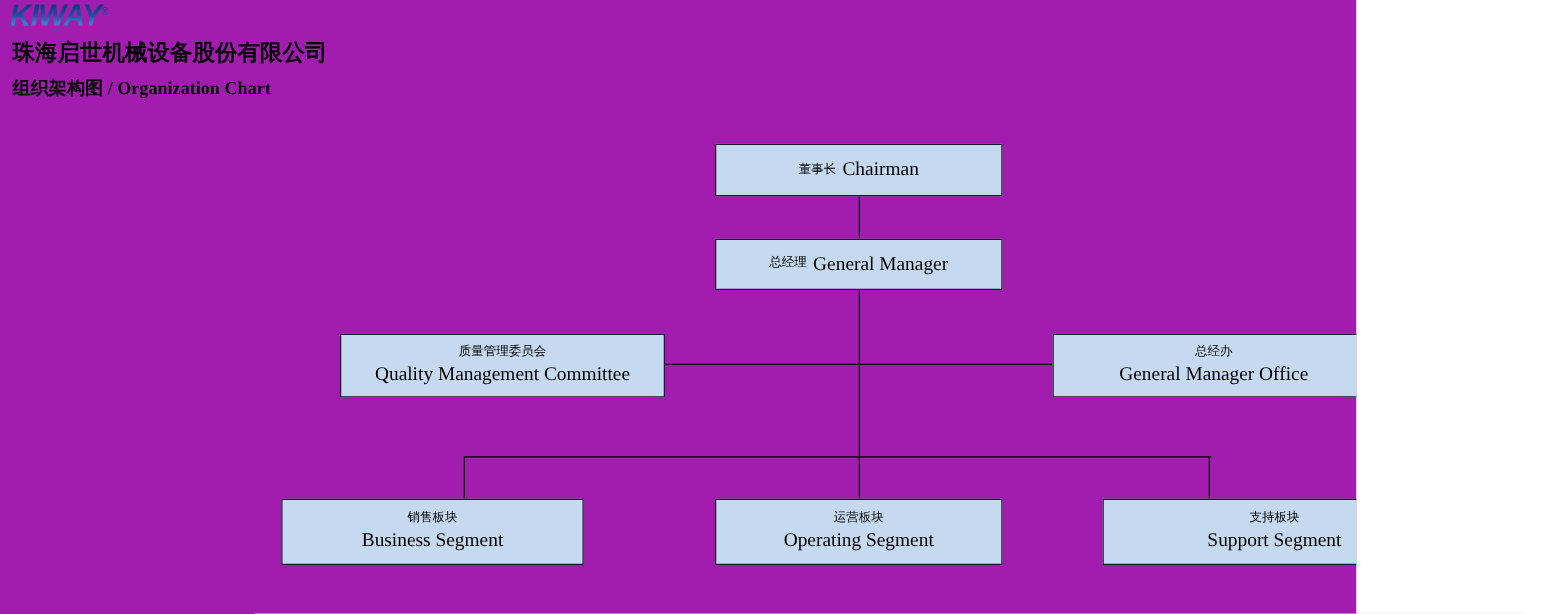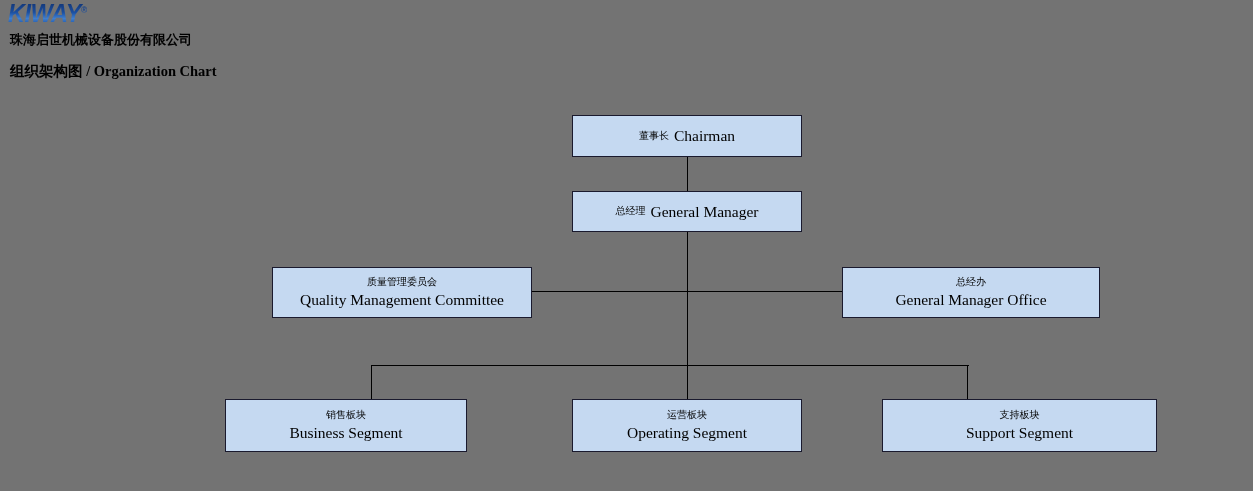--- a/index.html
+++ b/index.html
@@ -7,23 +7,23 @@
     margin: 0;
     padding: 0;
     background: #ffffff;
   }
   body {
     font-family: "Liberation Serif", "DejaVu Serif", serif;
     color: #000000;
   }
   #page {
     position: relative;
-    width: 1253px;
+    width: 1085px;
     height: 491px;
-    background: #737373;
+    background: #a21caf;
     overflow: hidden;
   }
 
   
   .logo {
     position: absolute;
     left: 8px;
     top: 1px;
     font-family: "Liberation Sans", "DejaVu Sans", sans-serif;
     font-weight: bold;
@@ -43,21 +43,21 @@
     font-size: 9px;
     vertical-align: super;
     font-style: normal;
   }
   .company-name {
     position: absolute;
     left: 10px;
     top: 32px;
     font-family: "DejaVu Sans", "Liberation Sans", sans-serif;
     font-weight: bold;
-    font-size: 13px;
+    font-size: 18px;
     line-height: 1.2;
     white-space: nowrap;
   }
   .chart-title {
     position: absolute;
     left: 10px;
     top: 63px;
     font-weight: bold;
     font-size: 14.5px;
     line-height: 1.2;

